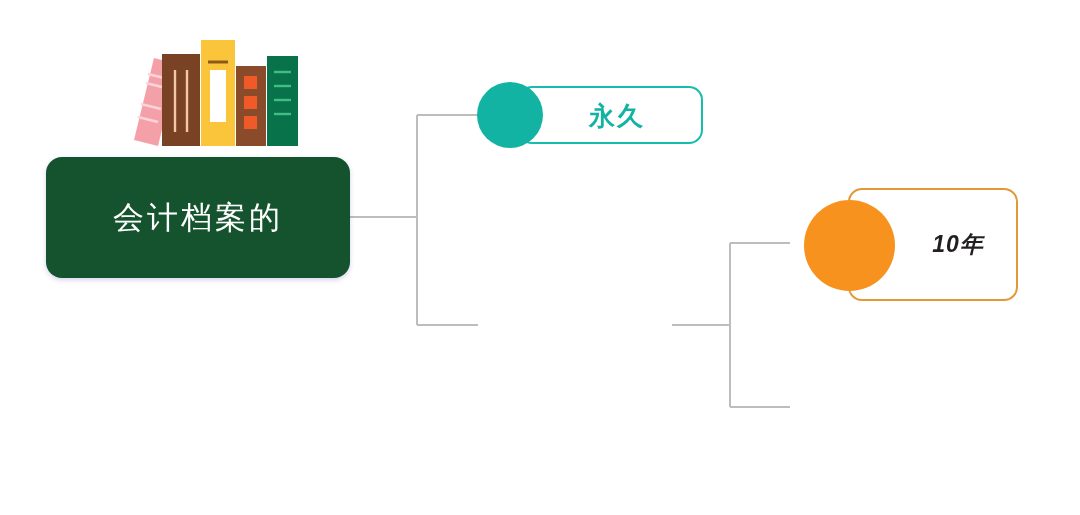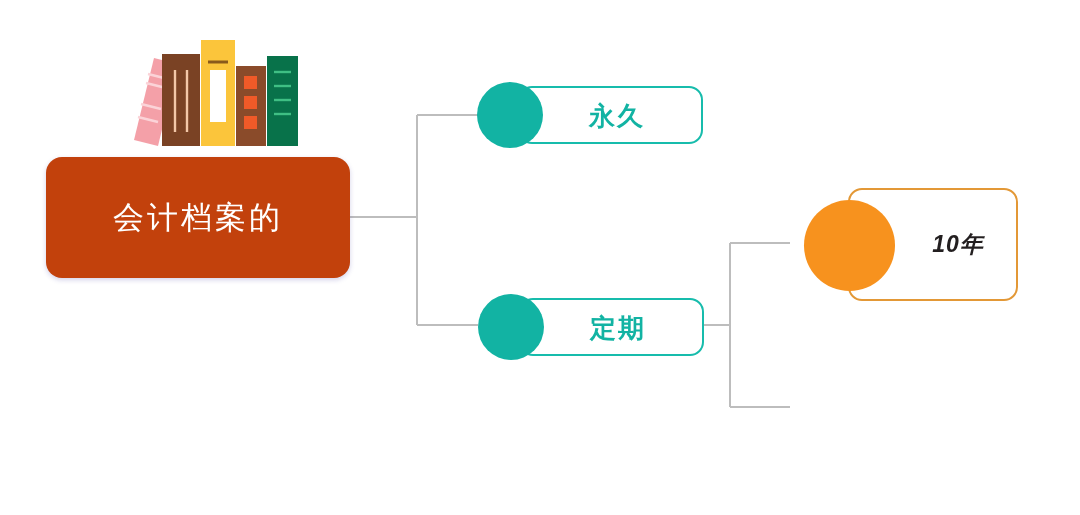--- a/index.html
+++ b/index.html
@@ -38,21 +38,21 @@
     height: 118px;
   }
 
   
   #root-node {
     position: absolute;
     left: 46px;
     top: 157px;
     width: 304px;
     height: 121px;
-    background: #c2410c;
+    background: #14532d;
     border-radius: 16px;
     box-shadow: 0 2px 5px rgba(60,50,160,0.22);
     display: flex;
     flex-direction: column;
     align-items: center;
     justify-content: center;
     box-sizing: border-box;
   }
   #root-node .root-line {
     color: #ffffff;
@@ -214,25 +214,20 @@
   <div id="root-node">
     <div class="root-line">会计档案的</div>
   </div>
 
   <div id="node-permanent" class="teal-node">
     <div class="teal-pill"></div>
     <div class="teal-circle"></div>
     <div class="teal-label">永久</div>
   </div>
 
-  <div id="node-periodic" class="teal-node">
-    <div class="teal-pill"></div>
-    <div class="teal-circle"></div>
-    <div class="teal-label">定期</div>
-  </div>
 
   <div id="node-ten" class="orange-node">
     <div class="orange-rect"></div>
     <div class="orange-circle"></div>
     <div class="orange-label">10年</div>
   </div>
 
 
 </div>
 

